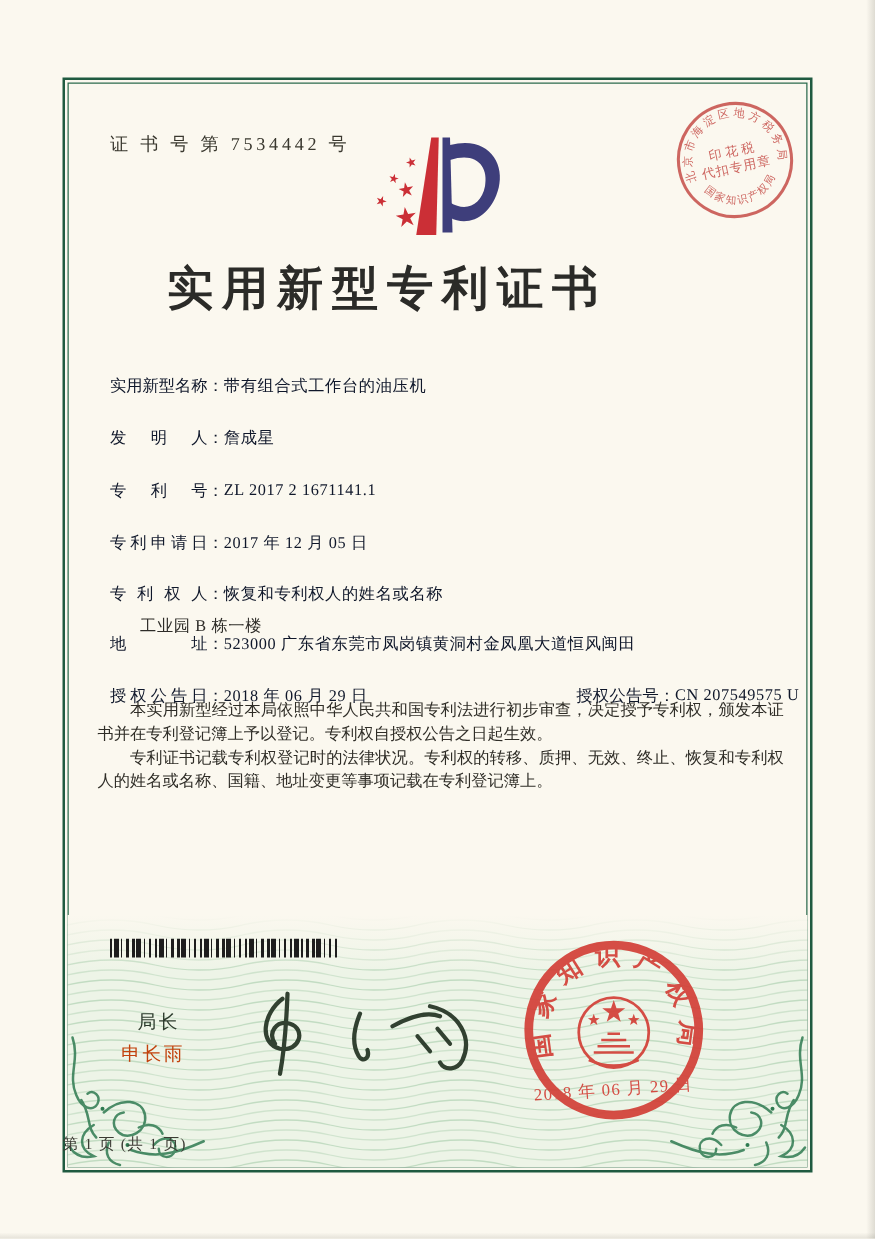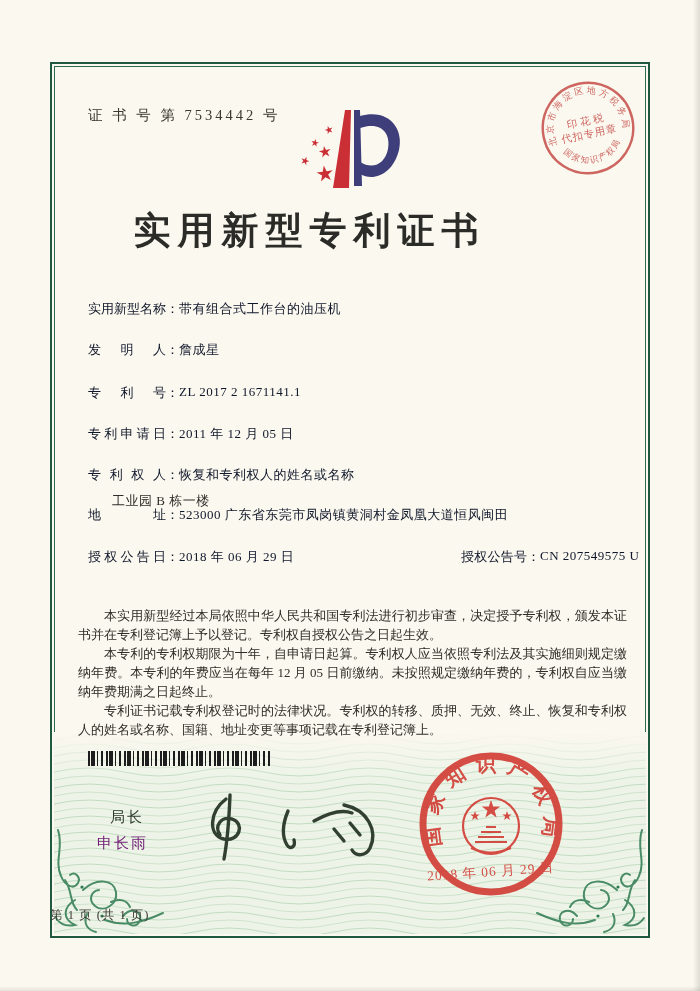--- a/index.html
+++ b/index.html
@@ -17,27 +17,27 @@
   
   .cert-no{left:88px;top:106px;font-size:14.5px;letter-spacing:3px;color:#3a382f;}
   .title{left:0;top:206px;width:619px;text-align:center;font-size:37px;font-weight:600;
          letter-spacing:7px;color:#2b2b28;}
   .frow{left:88px;font-size:13px;color:#0f172a;white-space:nowrap;}
   .flabel{display:inline-block;width:78px;text-align:justify;text-align-last:justify;vertical-align:top;}
   .fcolon{display:inline-block;width:13px;vertical-align:top;}
   .fvalue{letter-spacing:.5px;}
   .addr2{left:112px;font-size:13px;letter-spacing:.5px;}
   .grant-right{left:373px;top:0;}
-  .paras{left:78px;top:606px;width:549px;font-size:13px;line-height:19px;text-align:justify;color:#2f2d27;}
+  .paras{left:78px;top:558px;width:549px;font-size:13px;line-height:19px;text-align:justify;color:#2f2d27;}
   .paras p{margin:0;text-indent:2em;}
   .barcode{left:88px;top:751px;width:183px;height:15px;
     background:repeating-linear-gradient(90deg,#1d1d1d 0 2px,transparent 2px 3px,#1d1d1d 3px 7px,
       transparent 7px 9px,#1d1d1d 9px 10px,transparent 10px 13px,#1d1d1d 13px 15px,transparent 15px 18px);}
   .role{left:110px;top:808px;font-size:15px;letter-spacing:2px;color:#2c3a2c;}
-  .dname{left:97px;top:834px;font-size:15px;letter-spacing:2px;color:#701a75;}
+  .dname{left:97px;top:834px;font-size:15px;letter-spacing:2px;color:#c2410c;}
   .footer{left:50px;top:907px;width:600px;text-align:left;font-size:12.5px;letter-spacing:1px;color:#3b3a33;}
   svg{display:block;}
 </style>
 </head>
 <body>
 
 <div class="abs edge-r"></div>
 <div class="abs edge-b"></div>
 
 <div class="abs frame">
@@ -129,39 +129,38 @@
 <div class="abs frow" style="top:300px;">
   <span class="flabel">实用新型名称</span><span class="fcolon">：</span><span class="fvalue">带有组合式工作台的油压机</span>
 </div>
 <div class="abs frow" style="top:341px;">
   <span class="flabel">发明人</span><span class="fcolon">：</span><span class="fvalue">詹成星</span>
 </div>
 <div class="abs frow" style="top:384px;">
   <span class="flabel">专利号</span><span class="fcolon">：</span><span class="fvalue">ZL 2017 2 1671141.1</span>
 </div>
 <div class="abs frow" style="top:425px;">
-  <span class="flabel">专利申请日</span><span class="fcolon">：</span><span class="fvalue">2011 年 12 月 05 日</span>
+  <span class="flabel">专利申请日</span><span class="fcolon">：</span><span class="fvalue">2017 年 12 月 05 日</span>
 </div>
 <div class="abs frow" style="top:466px;">
   <span class="flabel">专利权人</span><span class="fcolon">：</span><span class="fvalue">恢复和专利权人的姓名或名称</span>
 </div>
 <div class="abs frow" style="top:506px;">
   <span class="flabel">地址</span><span class="fcolon">：</span><span class="fvalue">523000 广东省东莞市凤岗镇黄洞村金凤凰大道恒风闽田</span>
 </div>
 <div class="abs addr2" style="top:492px;">工业园 B 栋一楼</div>
 <div class="abs frow" style="top:548px;">
   <span class="flabel">授权公告日</span><span class="fcolon">：</span><span class="fvalue">2018 年 06 月 29 日</span>
   <span class="abs grant-right">
     <span class="flabel" style="width:66px;">授权公告号</span><span class="fcolon">：</span><span class="fvalue">CN 207549575 U</span>
   </span>
 </div>
 
 <div class="abs paras">
   <p>本实用新型经过本局依照中华人民共和国专利法进行初步审查，决定授予专利权，颁发本证书并在专利登记簿上予以登记。专利权自授权公告之日起生效。</p>
-  <p>本专利的专利权期限为十年，自申请日起算。专利权人应当依照专利法及其实施细则规定缴纳年费。本专利的年费应当在每年 12 月 05 日前缴纳。未按照规定缴纳年费的，专利权自应当缴纳年费期满之日起终止。</p>
   <p>专利证书记载专利权登记时的法律状况。专利权的转移、质押、无效、终止、恢复和专利权人的姓名或名称、国籍、地址变更等事项记载在专利登记簿上。</p>
 </div>
 
 <div class="abs barcode"></div>
 
 <div class="abs role">局长</div>
 <div class="abs dname">申长雨</div>
 
 <svg class="abs" style="left:196px;top:791px;width:190px;height:72px;" viewBox="0 0 190 72">
   <g fill="none" stroke="#223122" stroke-width="3.4" stroke-linecap="round" opacity=".92">

